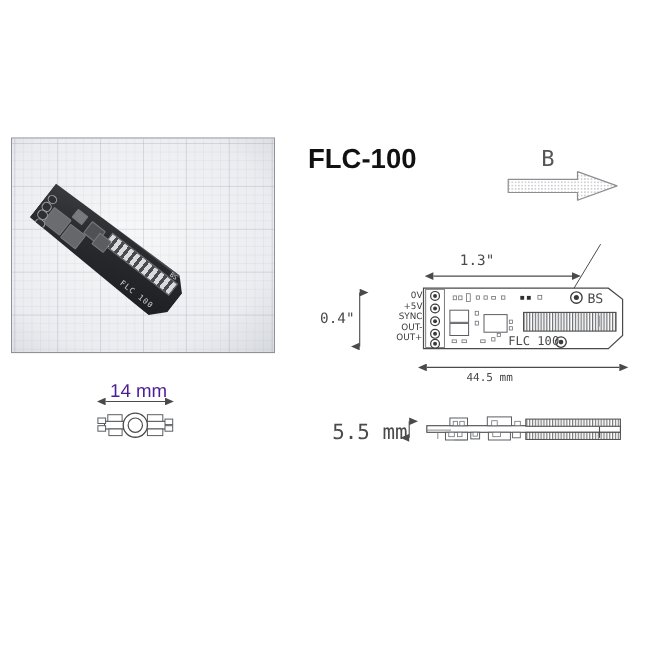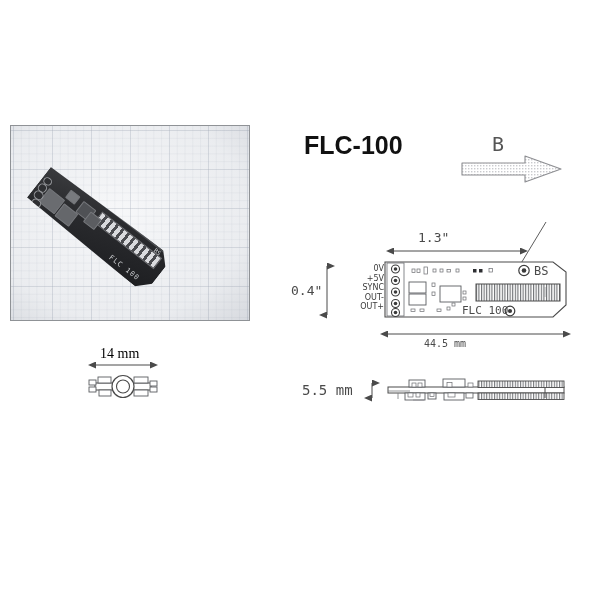--- a/index.html
+++ b/index.html
@@ -124,21 +124,21 @@
     background: #2e2f32;
   }
   .pad.p1 { left: 1%;  top: 28%; }
   .pad.p2 { left: 1%;  top: 46%; }
   .pad.p3 { left: 2%;  top: 64%; }
   .pad.p4 { left: 4%;  top: 80%; }
 
   
   .title {
     position: absolute;
-    left: 304px;
+    left: 280px;
     top: 131px;
     font-family: "Liberation Sans", sans-serif;
     font-weight: bold;
     font-size: 25px;
     color: #111111;
     letter-spacing: 0px;
   }
 
   
   .b-label {
@@ -189,30 +189,30 @@
     top: 338px;
     font-family: "DejaVu Sans Mono", monospace;
     font-size: 10px;
     color: #4a4a4a;
   }
   .dim-55 {
     position: absolute;
     left: 302px;
     top: 382px;
     font-family: "DejaVu Sans Mono", monospace;
-    font-size: 14px;
+    font-size: 19px;
     color: #4a4a4a;
   }
   .dim-14 {
     position: absolute;
     left: 100px;
     top: 346px;
-    font-family: Liberation Serif, serif;
-    font-size: 14px;
-    color: #000000;
+    font-family: Liberation Sans, sans-serif;
+    font-size: 17px;
+    color: #4c1d95;
   }
 
   
   .pin-labels {
     position: absolute;
     left: 340px;
     top: 264px;
     width: 44px;
     text-align: right;
     font-family: "DejaVu Sans", sans-serif;

